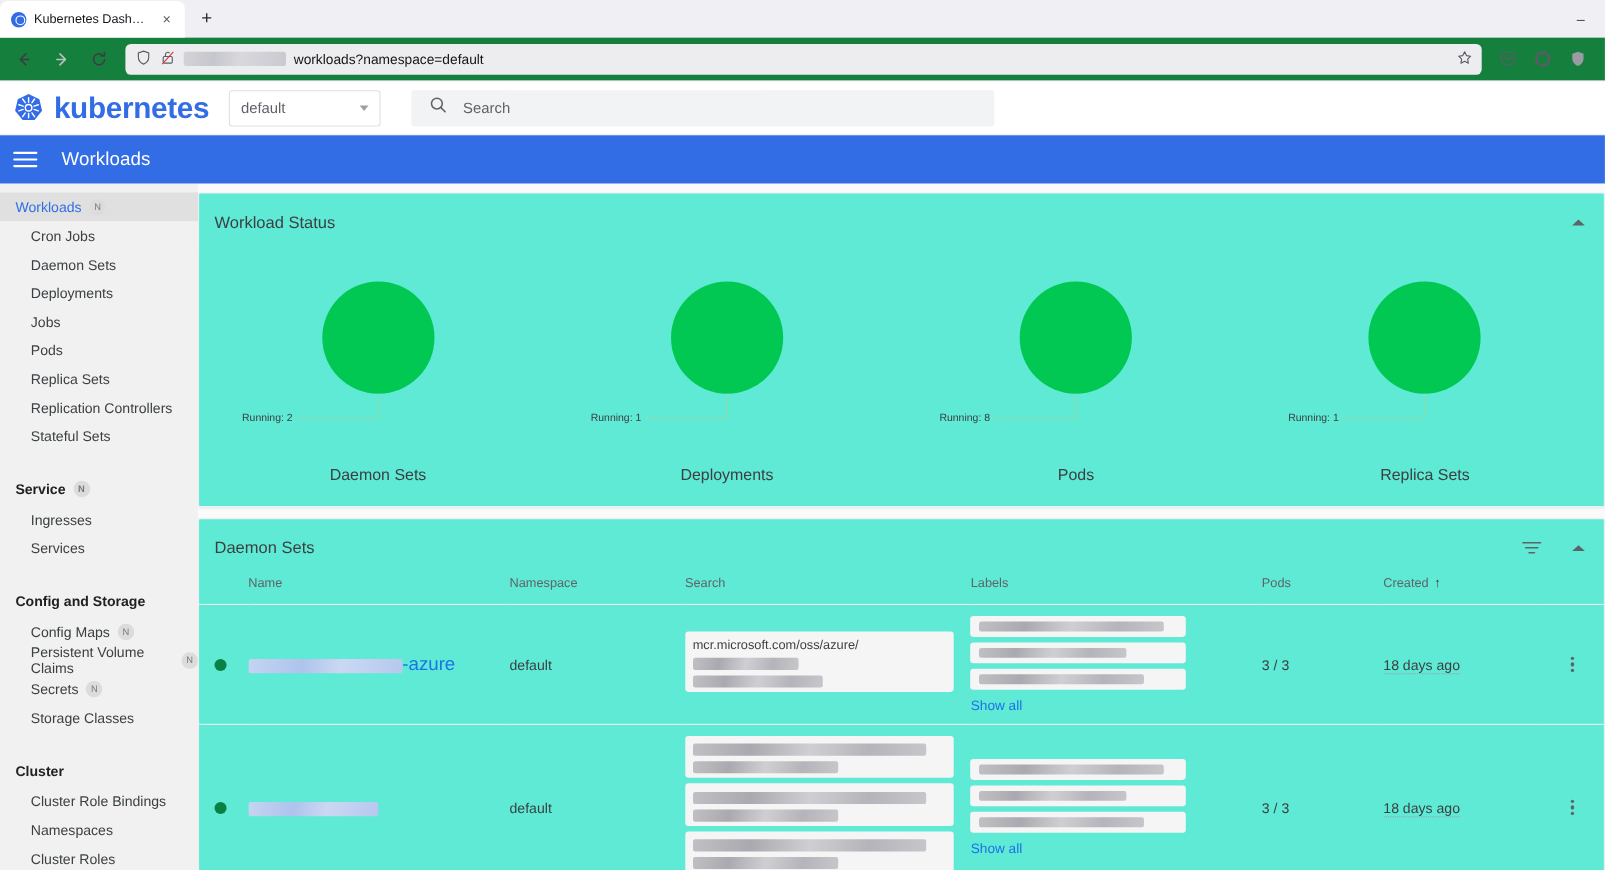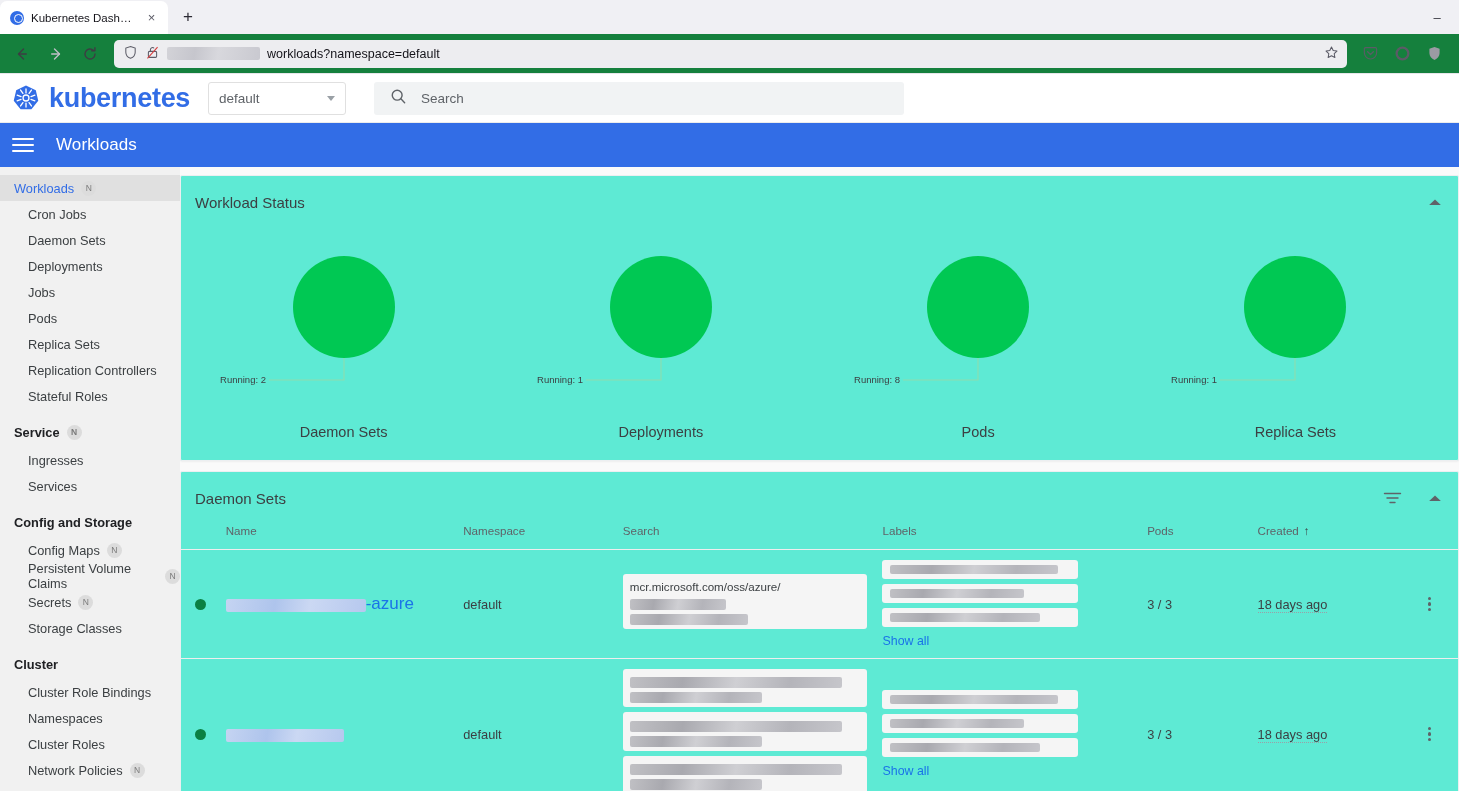--- a/index.html
+++ b/index.html
@@ -120,21 +120,21 @@
     overflow: hidden;
   }
   .nav-item {
     height: 26px; display: flex; align-items: center; gap: 7px;
     padding-left: 28px; font-size: 12.8px; color: #3c4043;
   }
   .nav-item.active { background: #e0e0e0; color: #326de6; font-weight: 500; padding-left: 14px; }
   .nav-section {
     height: 30px; display: flex; align-items: center; gap: 7px;
     padding-left: 14px; font-size: 12.8px; font-weight: 700; color: #202124;
-    margin-top: 8px;
+    margin-top: 20px;
   }
   .badge-n {
     width: 15px; height: 15px; border-radius: 50%; background: #dcdcdc;
     color: #7a7a7a; font-size: 8.5px; display: flex; align-items: center;
     justify-content: center; flex: none;
   }
 
   
   .content { flex: 1; background: #fafafa; padding: 8px 0 0 0; overflow: hidden; }
   .card {
@@ -343,21 +343,21 @@
           <div class="nav-item">
             <span>Pods</span>
           </div>
           <div class="nav-item">
             <span>Replica Sets</span>
           </div>
           <div class="nav-item">
             <span>Replication Controllers</span>
           </div>
           <div class="nav-item">
-            <span>Stateful Roles</span>
+            <span>Stateful Sets</span>
           </div>
           <div class="nav-section">
             <span>Service</span>
             <span class="badge-n">N</span>
           </div>
           <div class="nav-item">
             <span>Ingresses</span>
           </div>
           <div class="nav-item">
             <span>Services</span>

